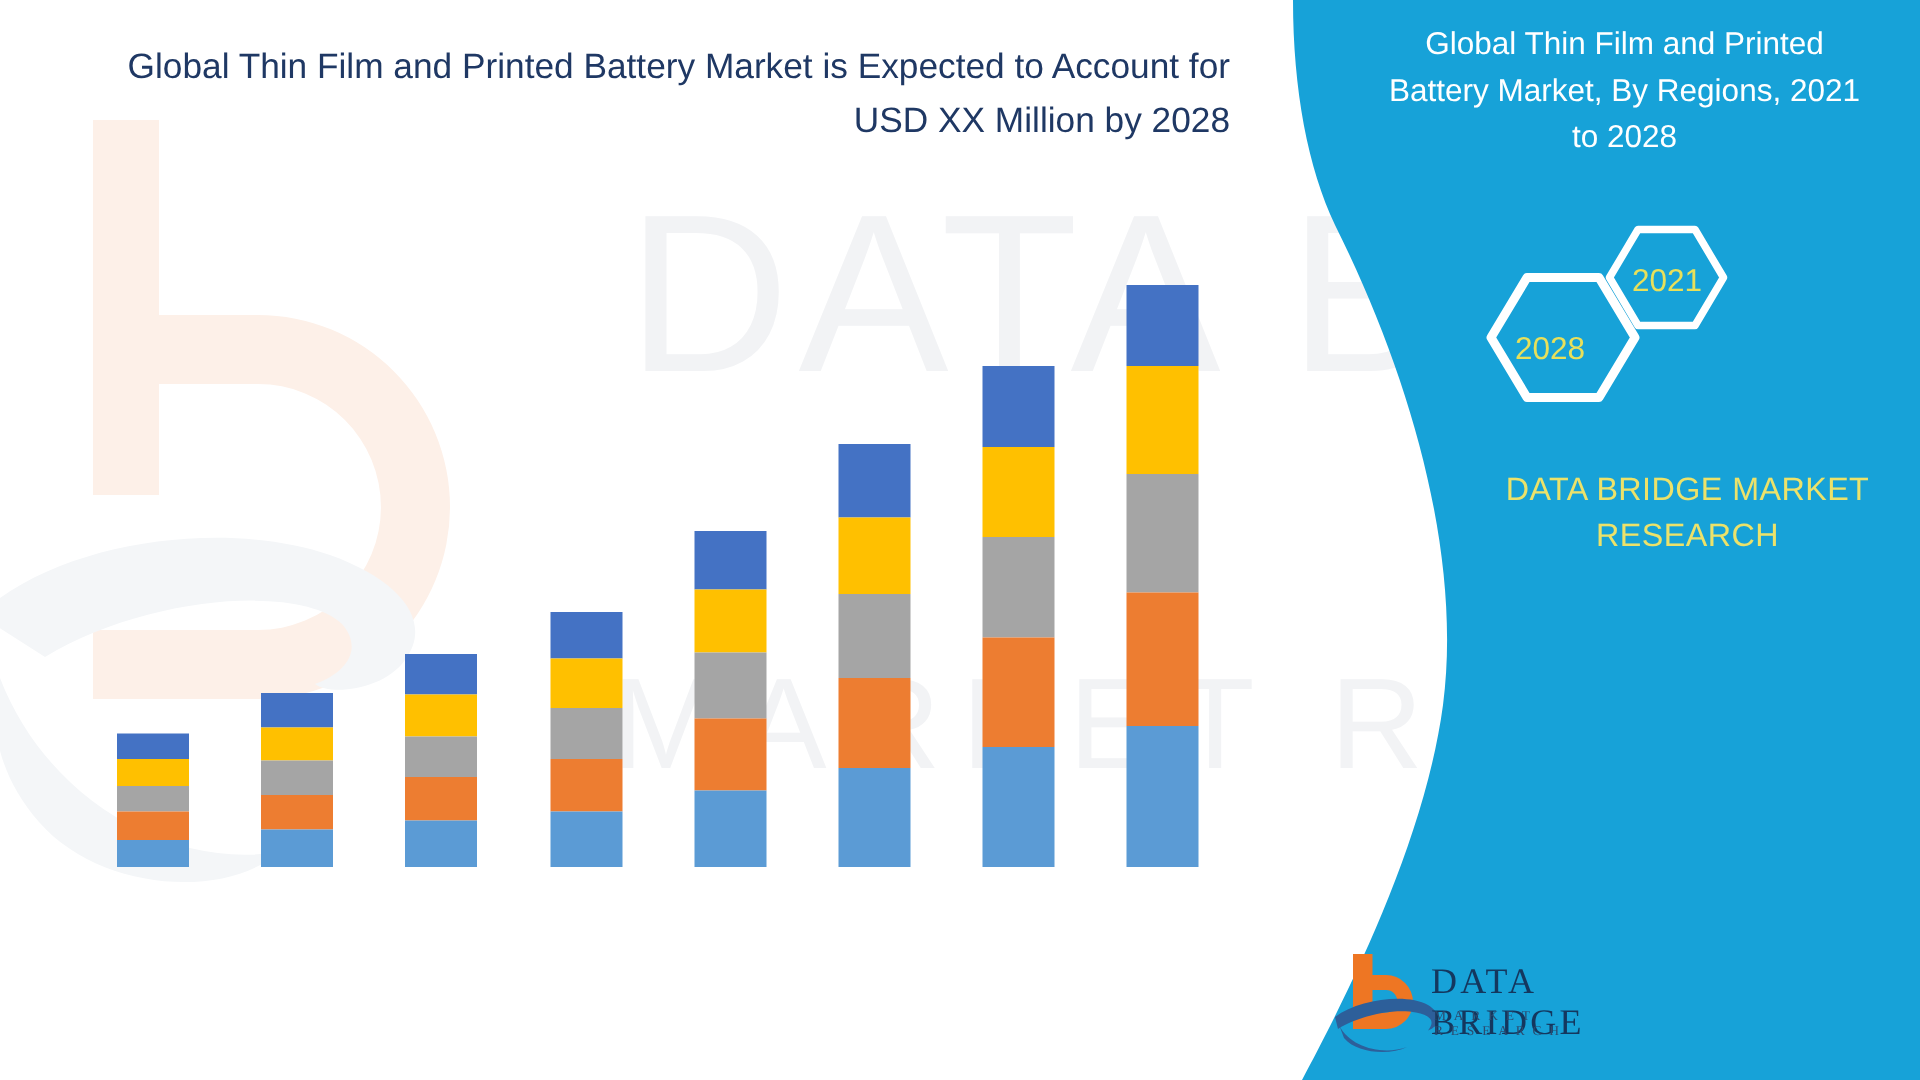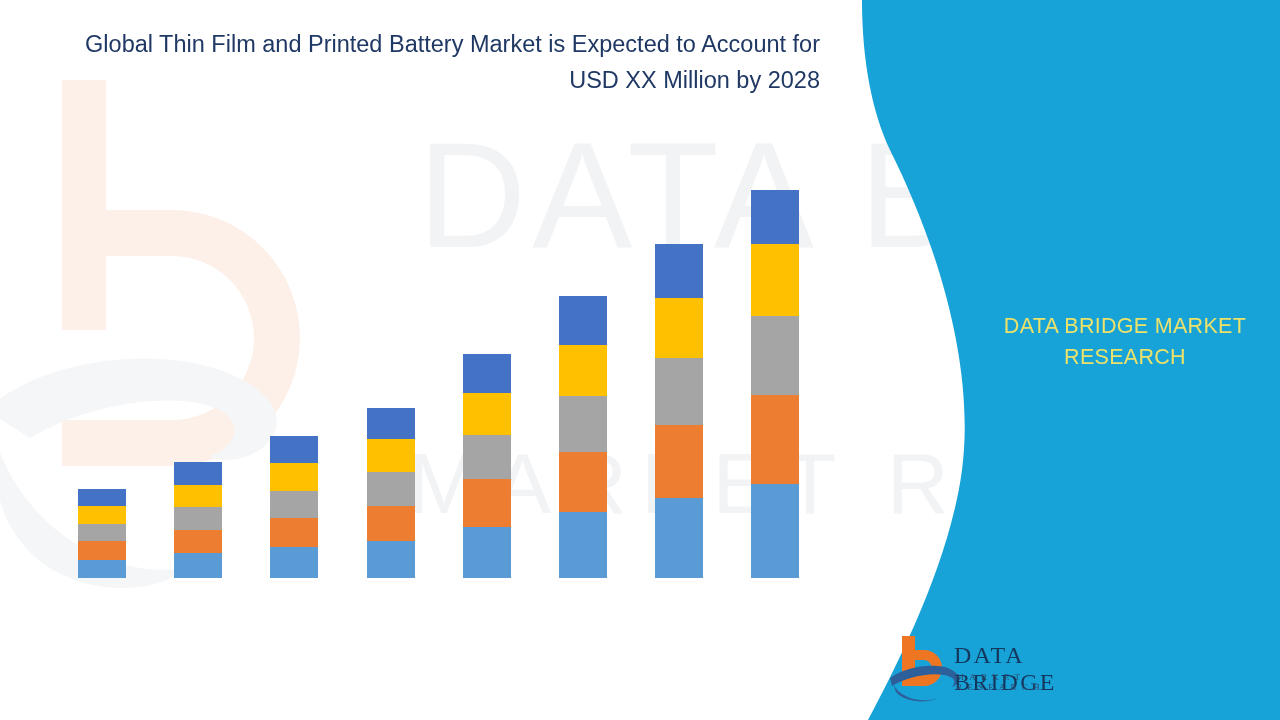--- a/index.html
+++ b/index.html
@@ -160,21 +160,30 @@
 
   </div>
 
   <svg class="blue-panel" viewBox="0 0 1280 720" preserveAspectRatio="none">
     <path d="M862 0 L1280 0 L1280 720 L868 720
              C 900 660 950 560 962 470
              C 975 370 940 250 890 150
              C 872 112 862 60 862 0 Z" fill="#17a2d8"></path>
   </svg>
 
+  <div class="panel-title">Global Thin Film and Printed Battery Market, By Regions, 2021 to 2028</div>
 
+  <div class="hex-wrap">
+    <svg viewBox="0 0 215 140" width="215" height="140">
+      <path d="M112 8 L150 8 L169 40 L150 72 L112 72 L93 40 Z" fill="none" stroke="#ffffff" stroke-width="5" stroke-linejoin="round"></path>
+      <path d="M38 40 L86 40 L110 80 L86 120 L38 120 L14 80 Z" fill="none" stroke="#ffffff" stroke-width="6" stroke-linejoin="round"></path>
+    </svg>
+    <div class="hex-label" id="hex2021-label" style="left:108px;top:31px;">2021</div>
+    <div class="hex-label" id="hex2028-label" style="left:30px;top:76px;">2028</div>
+  </div>
 
   <div class="brand">DATA BRIDGE MARKET RESEARCH</div>
 
   <div class="logo">
     <svg viewBox="0 0 215 72" width="215" height="72">
       <path d="M14 4 h13 v44 h-13 z" fill="#ee7623"></path>
       <path d="M14 18 h22 a18 18 0 0 1 0 36 h-22 v-11 h22 a7.5 7.5 0 0 0 0 -15 h-22 z" fill="#ee7623"></path>
       <path d="M2 46 C 18 34 50 30 64 38 C 74 44 72 52 64 55 C 69 49 66 45 56 43 C 40 40 16 46 4 54 Z" fill="#2d5f9a"></path>
       <path d="M5 52 C 12 66 34 72 50 66 C 38 72 16 70 8 60 Z" fill="#2d5f9a"></path>
     </svg>

